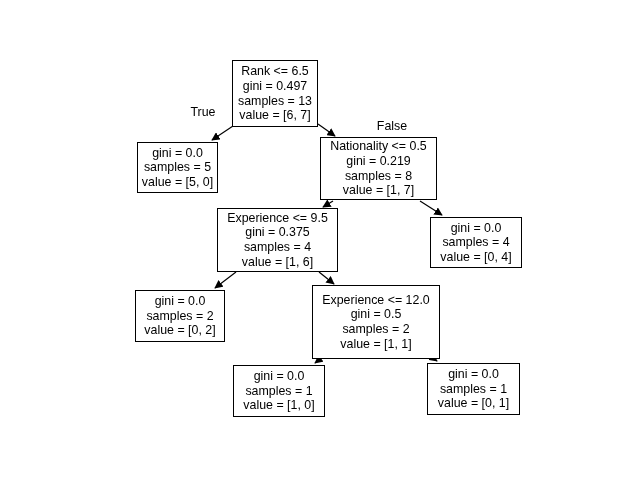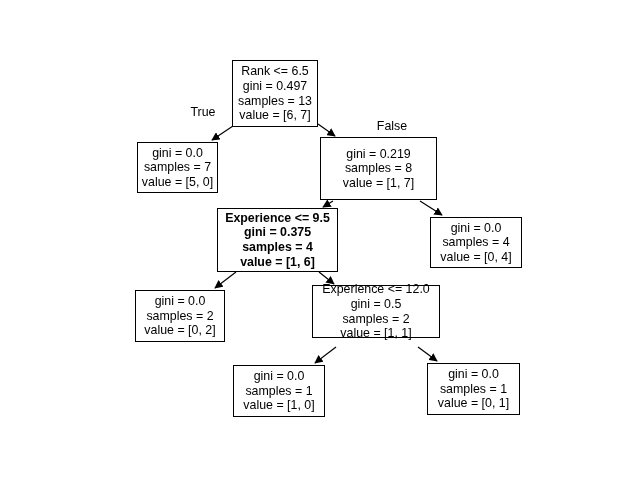--- a/index.html
+++ b/index.html
@@ -43,24 +43,24 @@
     position: absolute;
     transform: translateX(-50%);
     font-size: 12.4px;
     line-height: 13px;
     z-index: 2;
   }
   
   #node-root        { left: 232px; top: 60px;  width: 86px;  height: 67px; }
   #node-leaf-true   { left: 137px; top: 142px; width: 81px;  height: 51px; }
   #node-nationality { left: 320px; top: 137px; width: 117px; height: 63px; }
-  #node-exp95       { left: 217px; top: 208px; width: 121px; height: 64px; font-weight: bold; }
+  #node-exp95       { left: 217px; top: 208px; width: 121px; height: 64px; }
   #node-leaf04      { left: 430px; top: 217px; width: 92px;  height: 51px; }
   #node-leaf02      { left: 135px; top: 290px; width: 90px;  height: 52px; }
-  #node-exp12       { left: 312px; top: 285px; width: 128px; height: 53px; }
+  #node-exp12       { left: 312px; top: 285px; width: 128px; height: 74px; }
   #node-leaf10      { left: 233px; top: 365px; width: 92px;  height: 52px; }
   #node-leaf01      { left: 427px; top: 363px; width: 93px;  height: 52px; }
   #label-true  { left: 203px; top: 106px; }
   #label-false { left: 348px; top: 120px; margin-left: 44px; }
 </style>
 </head>
 <body>
 
 <div id="figure">
 
@@ -85,25 +85,26 @@
 
   <div id="node-root" class="node">
     <div>Rank &lt;= 6.5</div>
     <div>gini = 0.497</div>
     <div>samples = 13</div>
     <div>value = [6, 7]</div>
   </div>
 
   <div id="node-leaf-true" class="node">
     <div>gini = 0.0</div>
-    <div>samples = 7</div>
+    <div>samples = 5</div>
     <div>value = [5, 0]</div>
   </div>
 
   <div id="node-nationality" class="node">
+    <div>Nationality &lt;= 0.5</div>
     <div>gini = 0.219</div>
     <div>samples = 8</div>
     <div>value = [1, 7]</div>
   </div>
 
   <div id="node-exp95" class="node">
     <div>Experience &lt;= 9.5</div>
     <div>gini = 0.375</div>
     <div>samples = 4</div>
     <div>value = [1, 6]</div>

